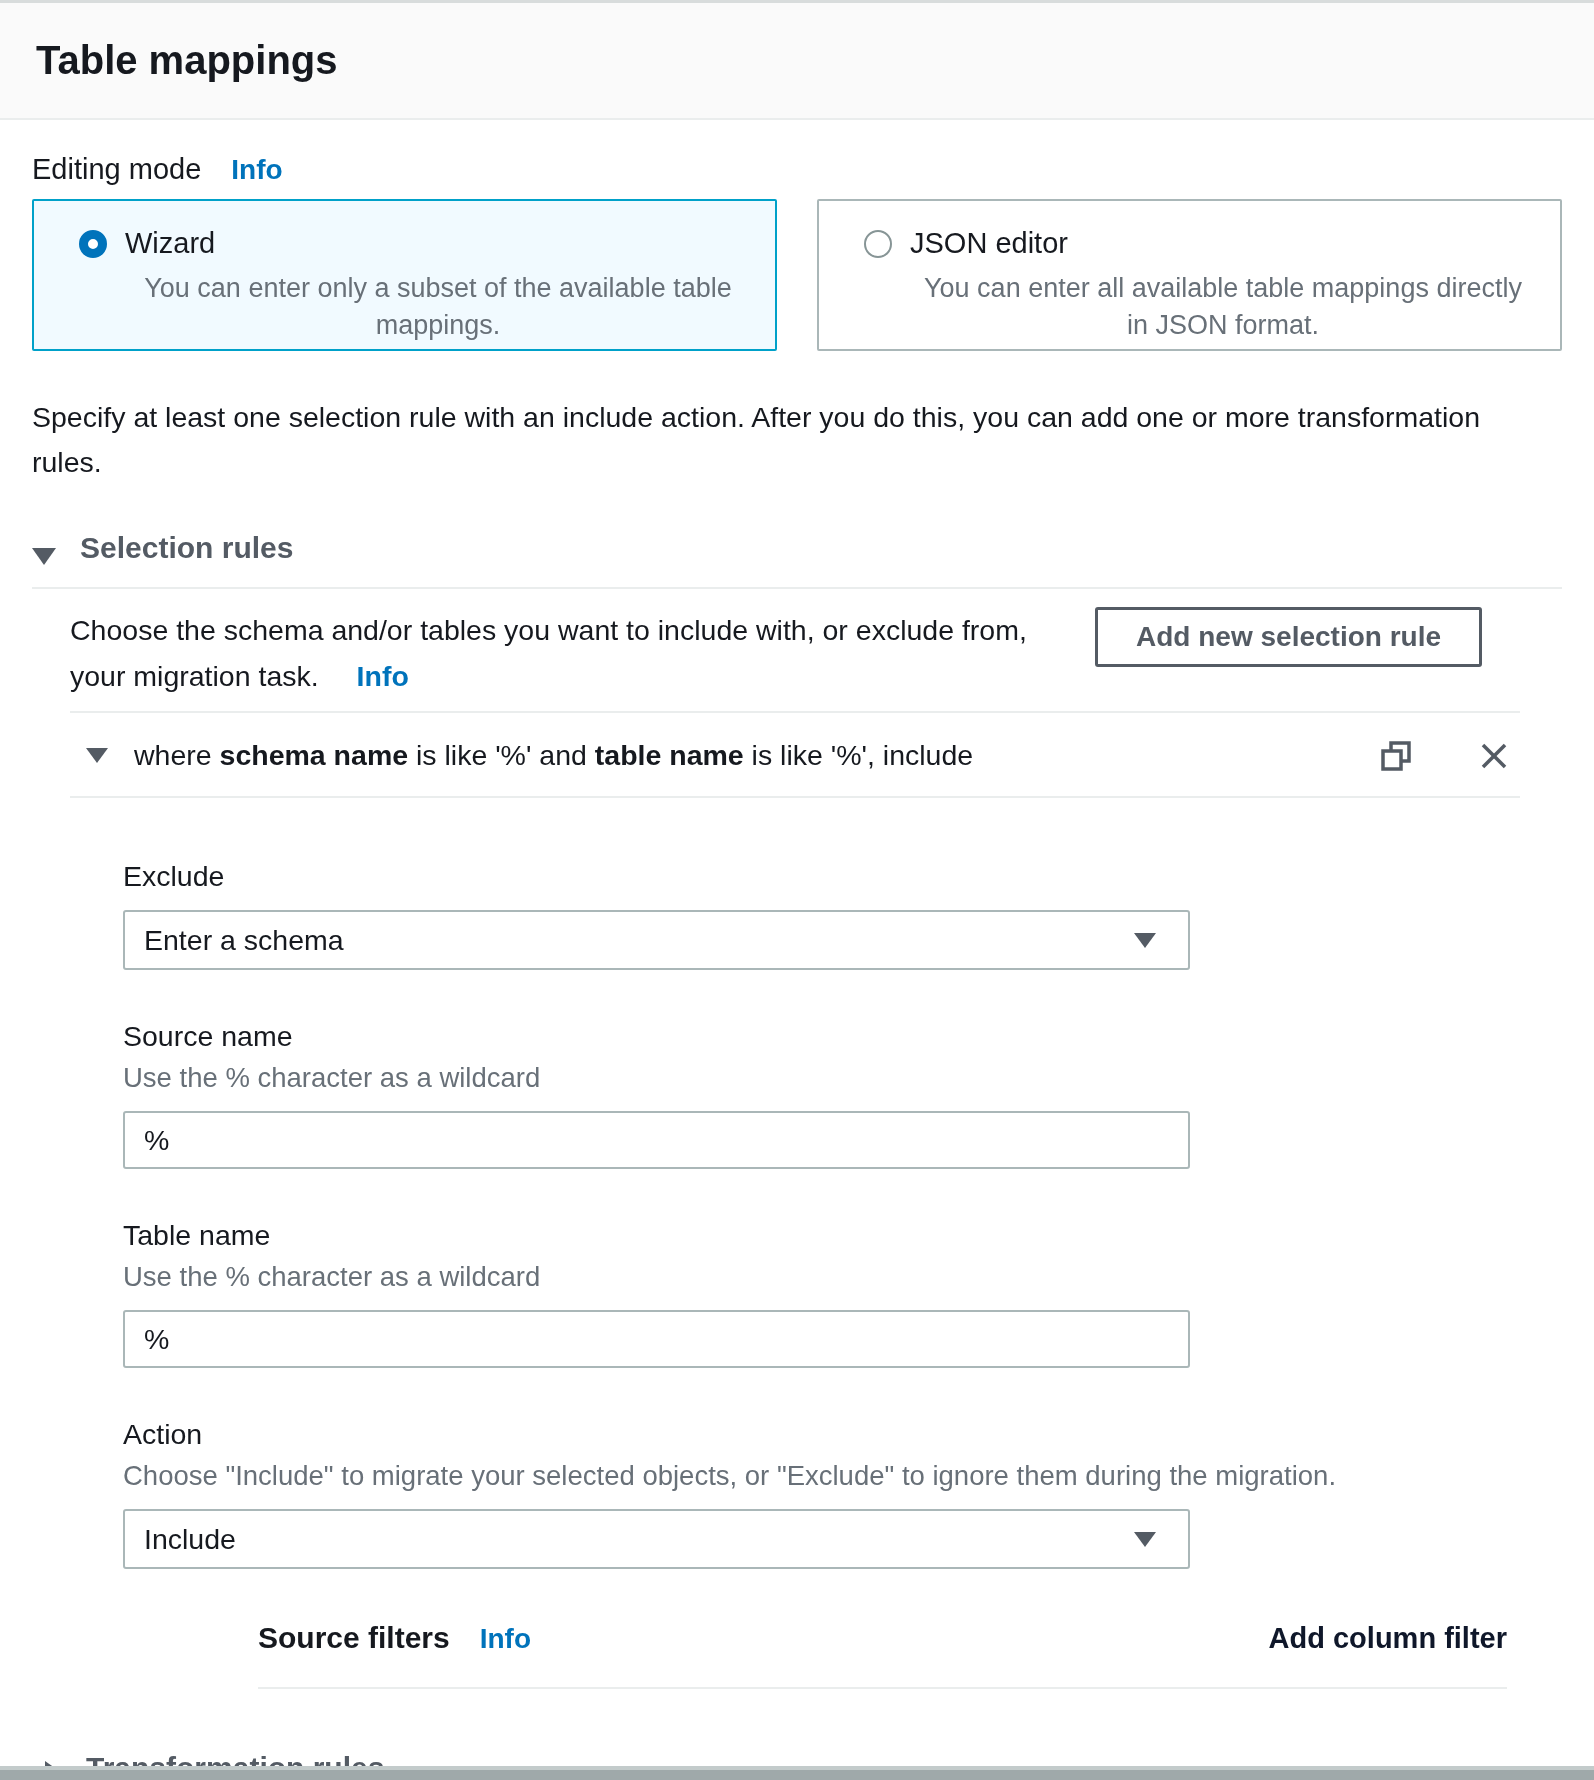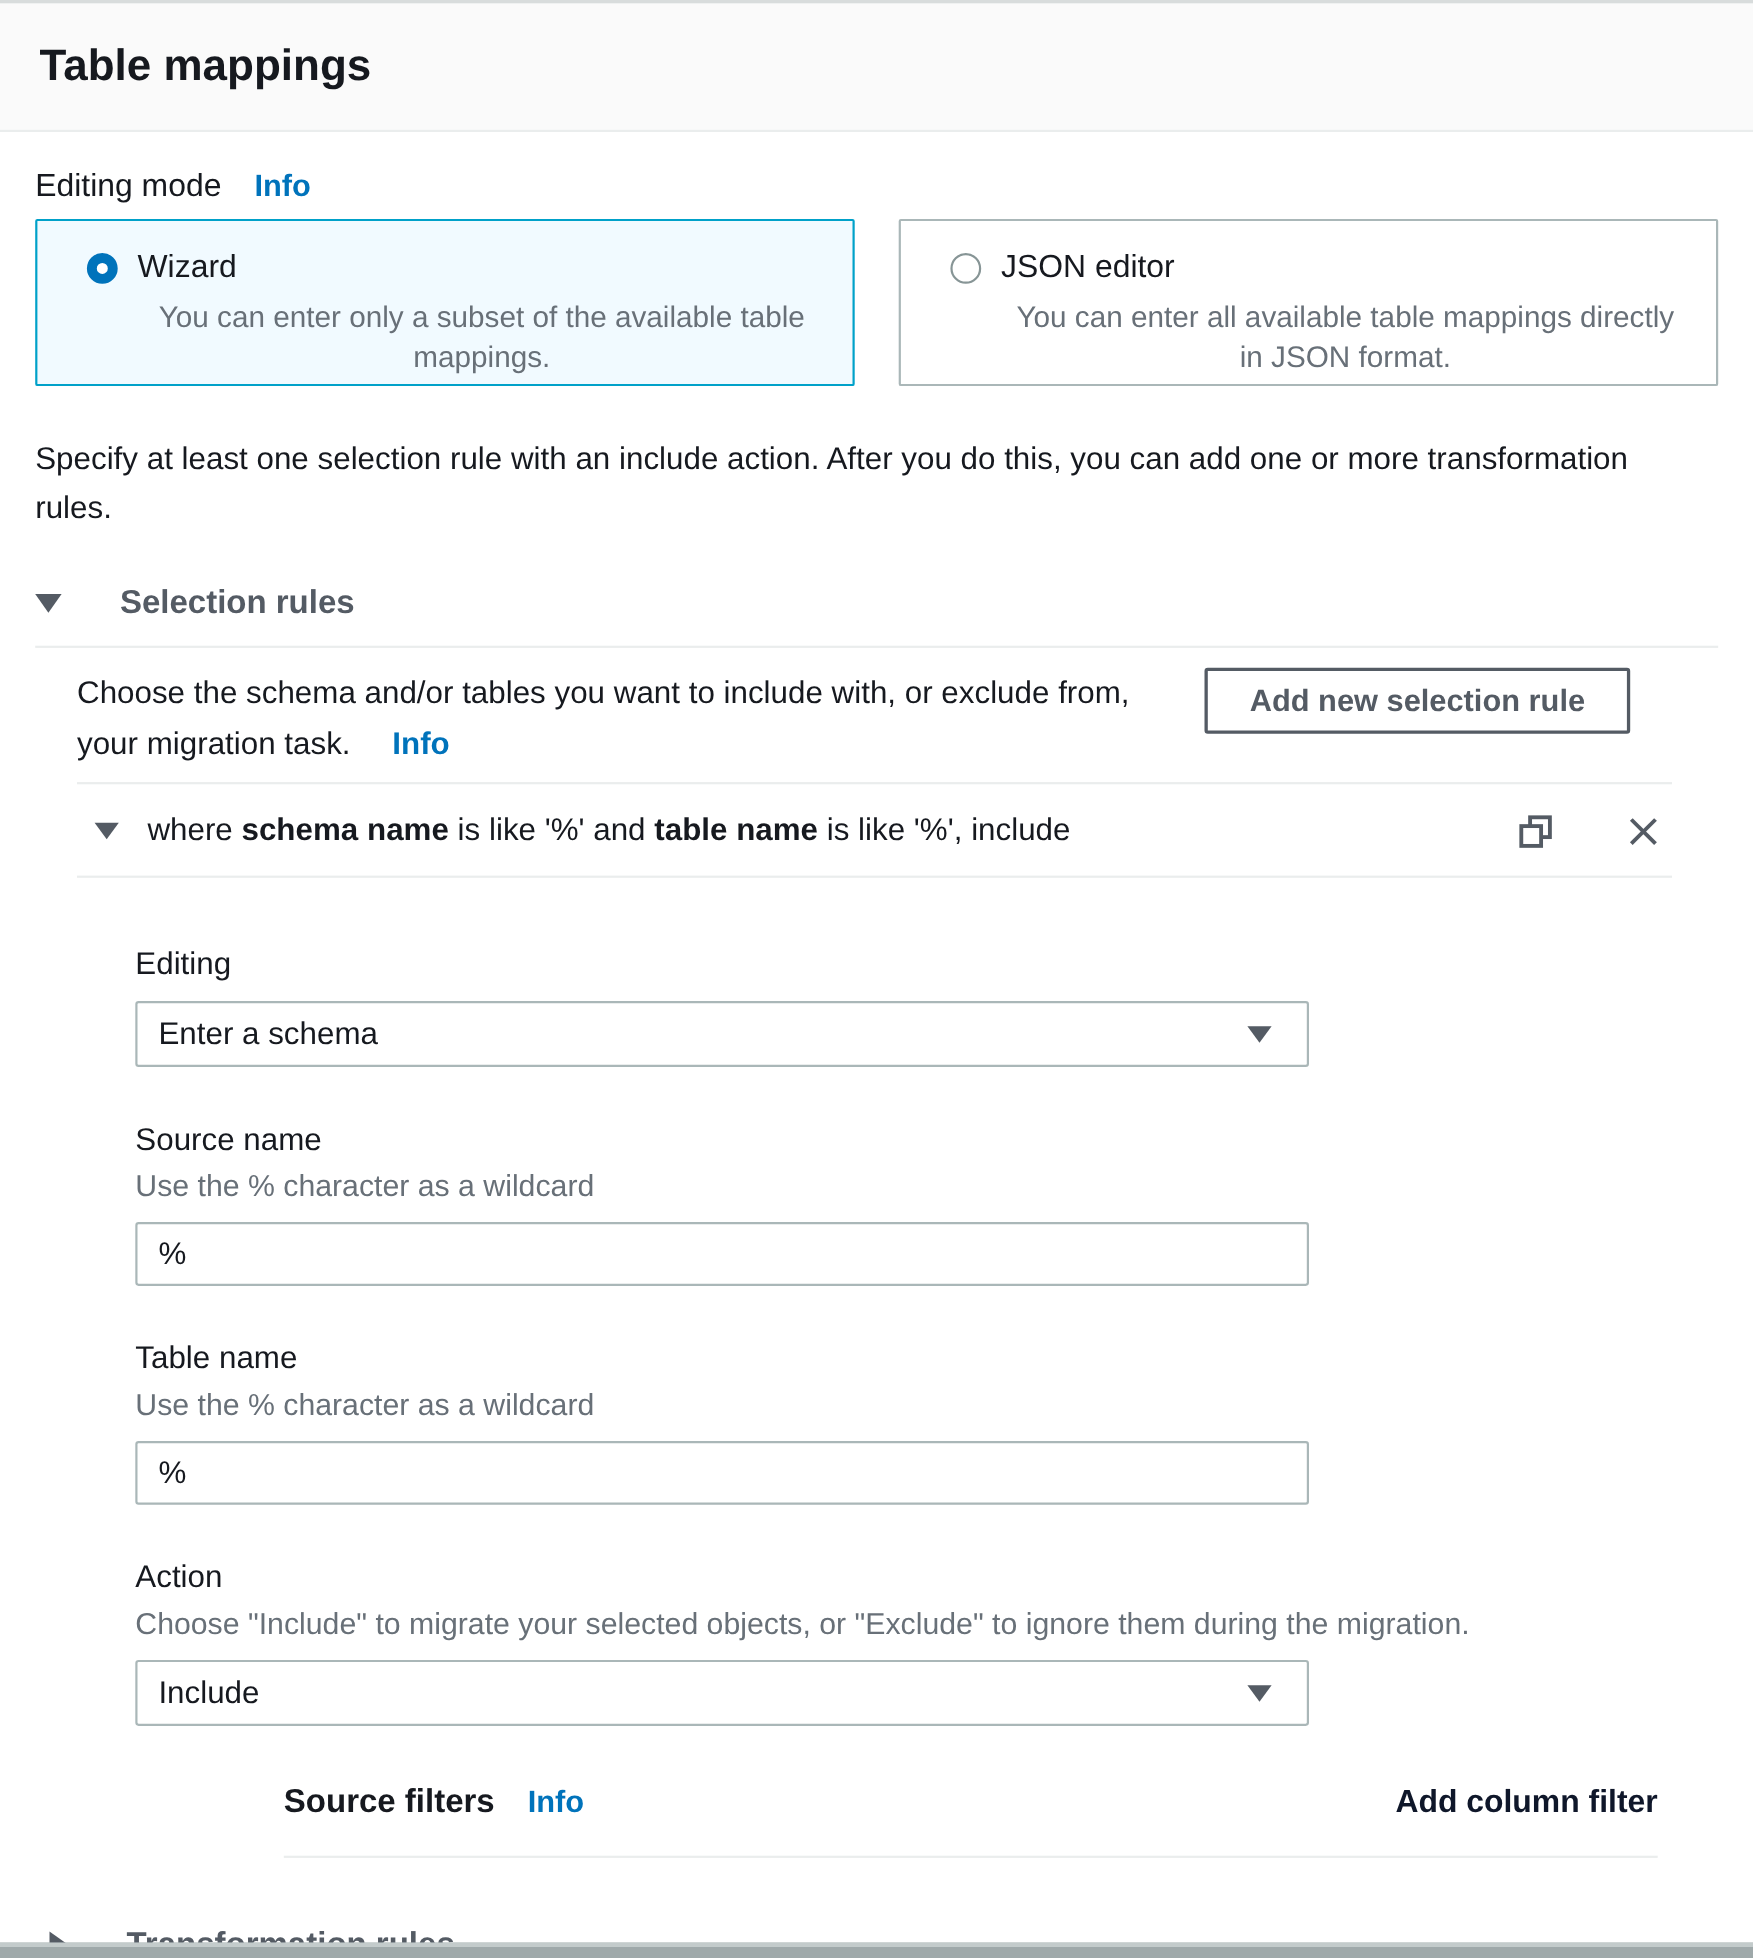--- a/index.html
+++ b/index.html
@@ -84,23 +84,22 @@
     font-size: 28.5px;
     line-height: 45px;
     color: #16191f;
     max-width: 1500px;
   }
 
   
   .section-header {
     margin-top: 46px;
     display: flex;
-    align-items: center;
-    cursor: pointer;
-    gap: 29px;
+    align-items: flex-end;
+    cursor: pointer;
   }
   .tri-down {
     width: 0; height: 0;
     border-left: 12px solid transparent;
     border-right: 12px solid transparent;
     border-top: 17px solid #545b64;
   }
   .tri-right {
     width: 0; height: 0;
     border-top: 12px solid transparent;
@@ -302,21 +301,21 @@
           <line x1="27" y1="5" x2="5" y2="27" stroke="#545b64" stroke-width="3.5"></line>
         </svg>
       </span>
     </div>
 
     <div class="divider2" style="margin-top:0;"></div>
 
     <div class="rule-body">
 
       <div class="gap-schema">
-        <div class="form-label">Editing</div>
+        <div class="form-label">Exclude</div>
         <div class="select-box">
           <span class="select-value">Enter a schema</span>
           <span class="caret"></span>
         </div>
       </div>
 
       <div class="gap-field">
         <div class="form-label">Source name</div>
         <div class="form-hint">Use the % character as a wildcard</div>
         <input class="text-input" type="text" value="%" style="">

